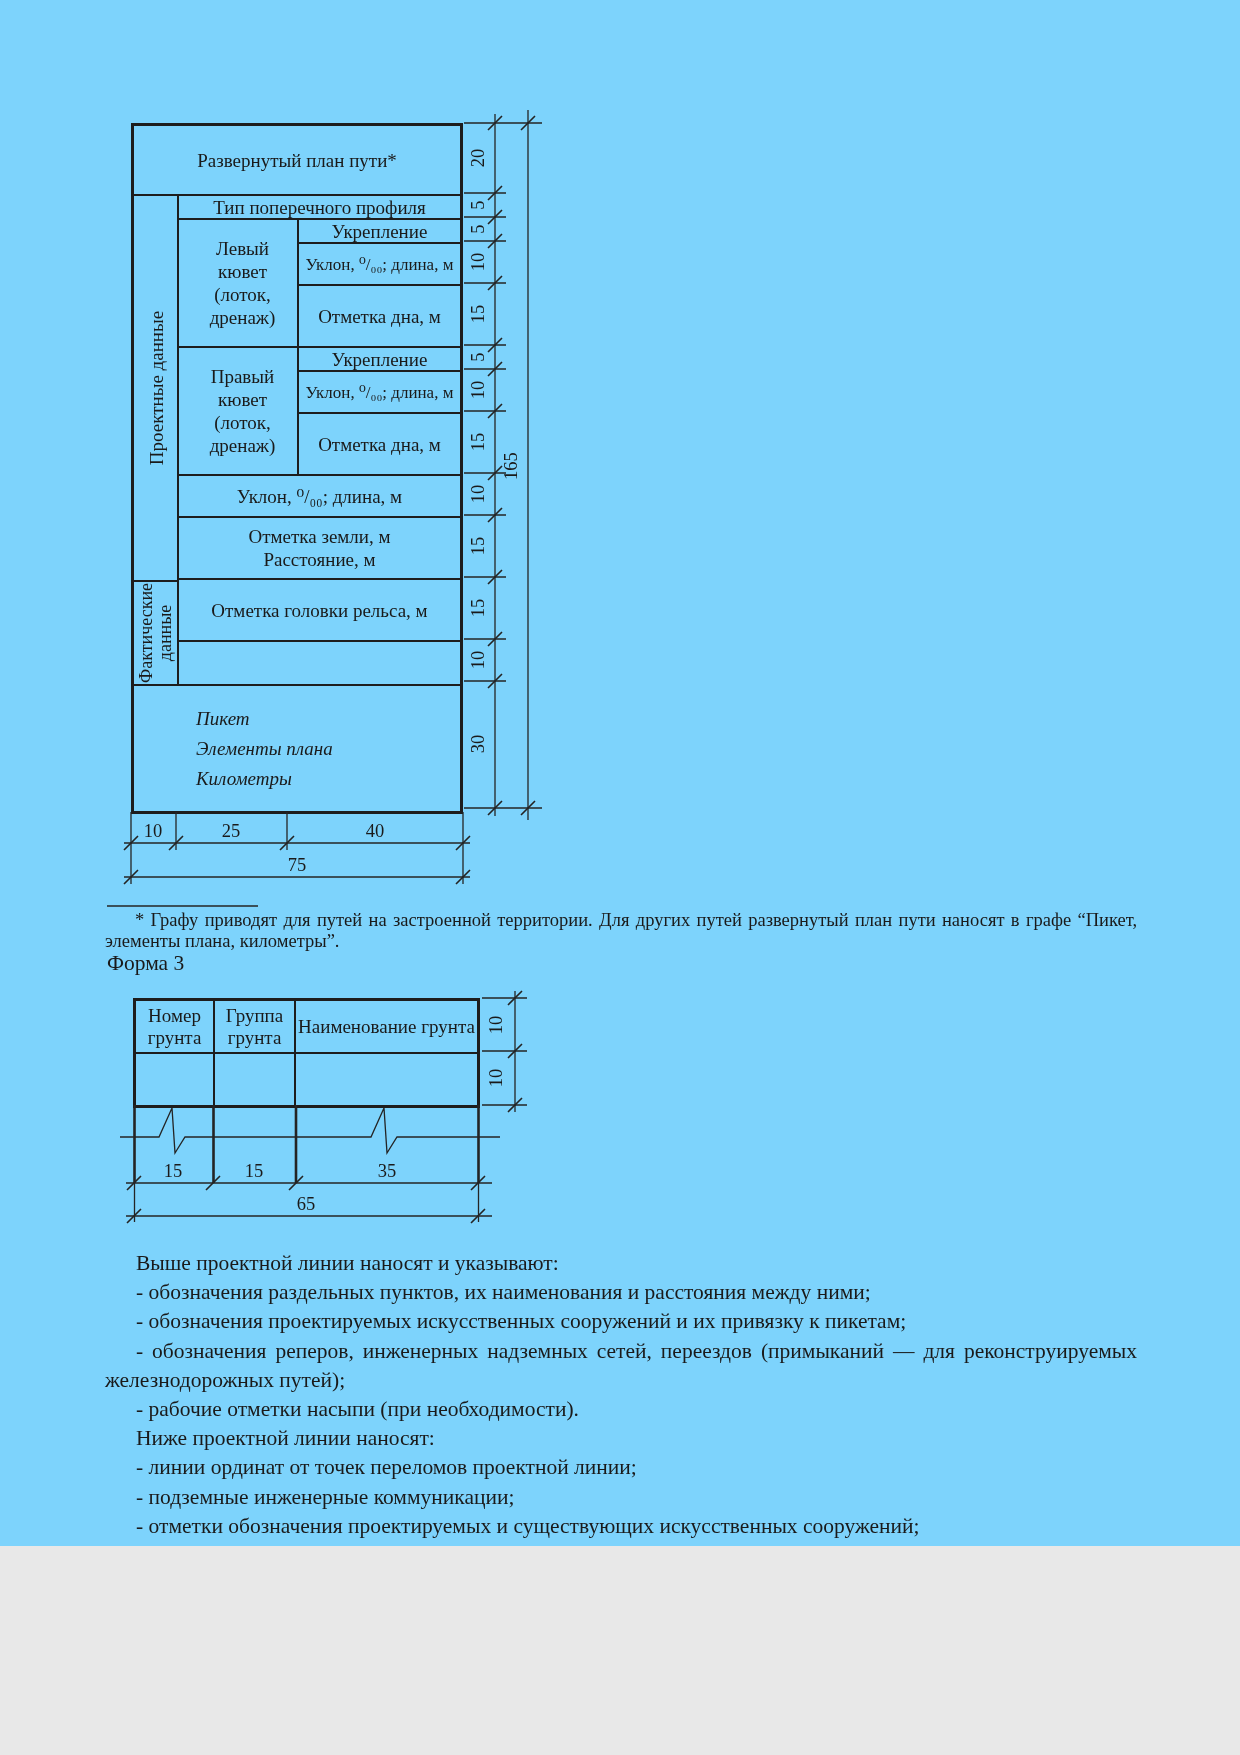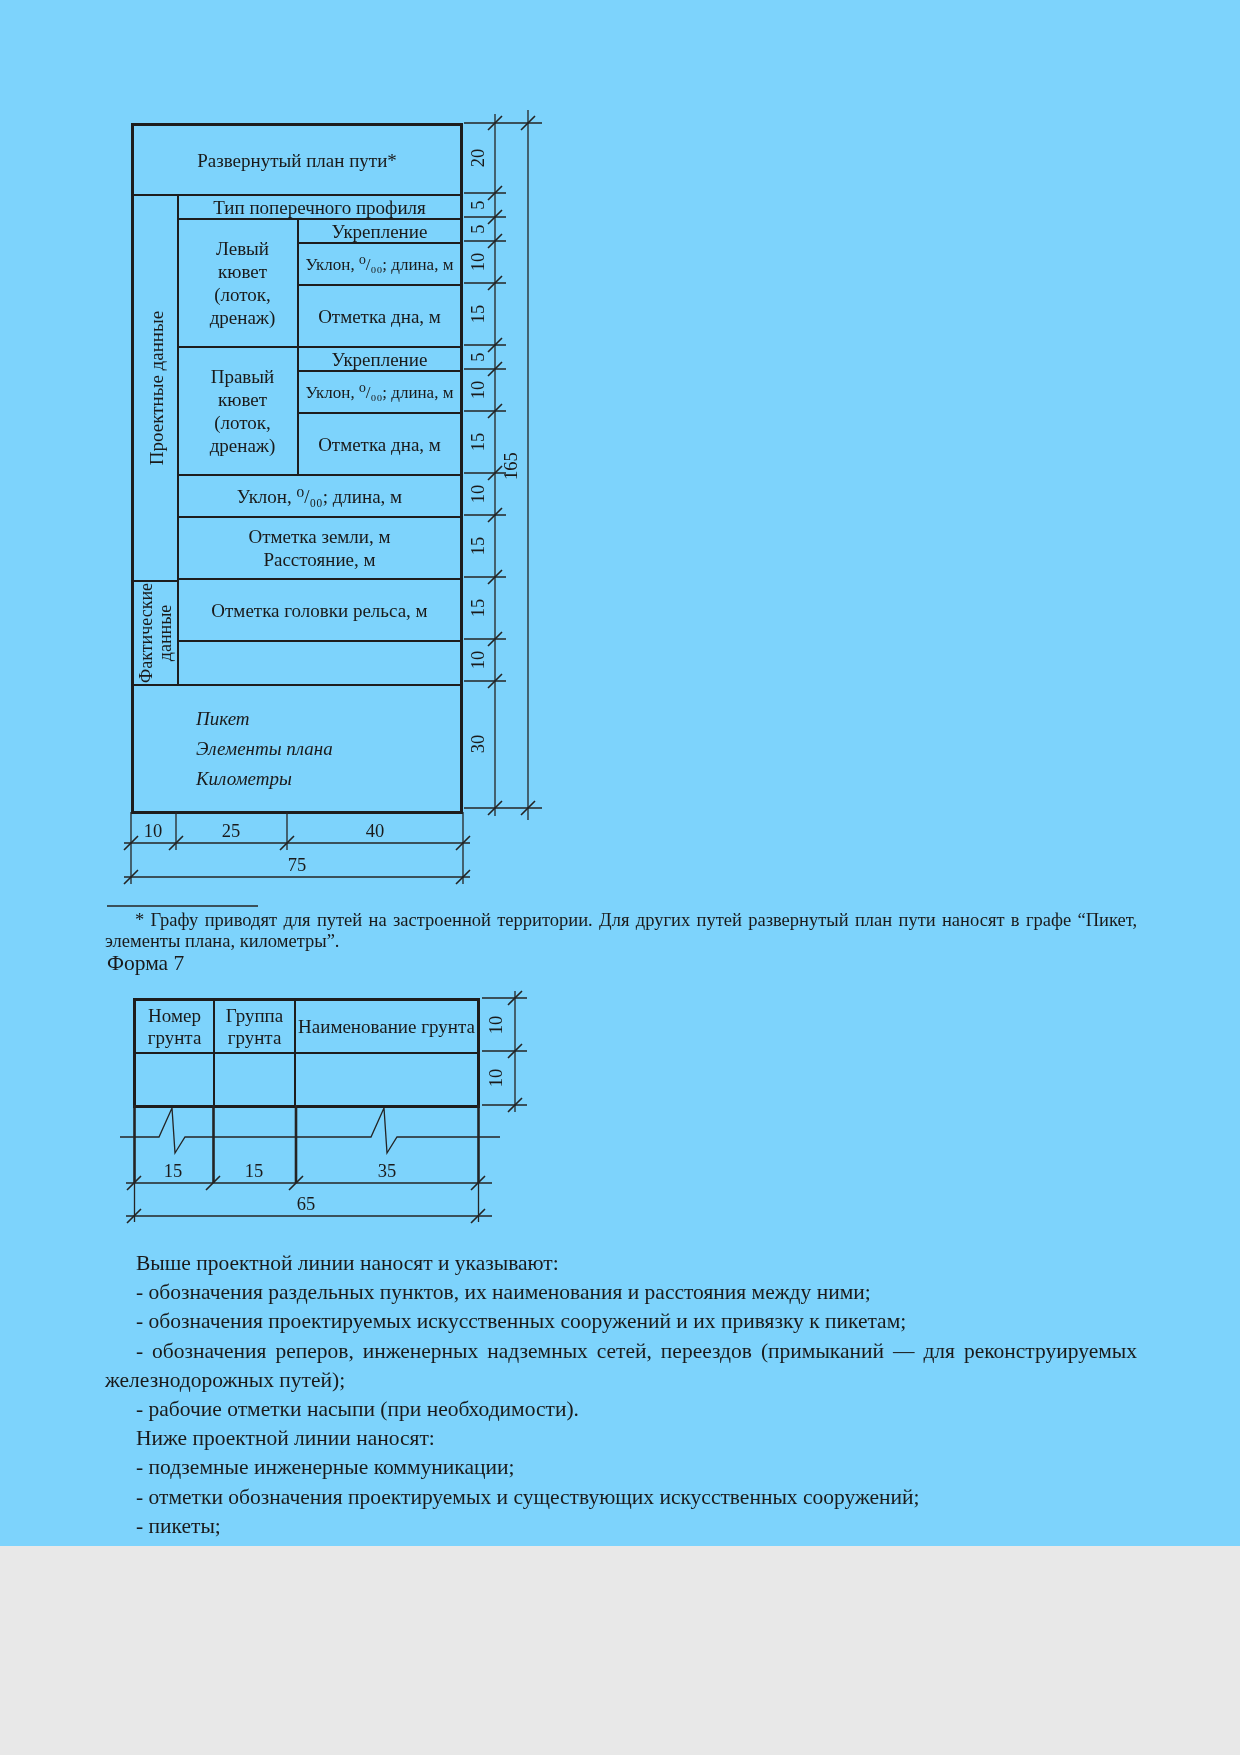--- a/index.html
+++ b/index.html
@@ -104,21 +104,21 @@
     </div>
 
     <div class="t1-picket">
       <div>Пикет</div>
       <div>Элементы плана</div>
       <div>Километры</div>
     </div>
   </div>
 
   <p class="footnote">* Графу приводят для путей на застроенной территории. Для других путей развернутый план пути наносят в графе “Пикет, элементы плана, километры”.</p>
-  <p class="forma9">Форма 7</p>
+  <p class="forma9">Форма 3</p>
 
   <div class="t9">
     <div class="t9-row t9-head bb">
       <div class="cc br t9c1">Номер грунта</div>
       <div class="cc br t9c2">Группа грунта</div>
       <div class="cc t9c3">Наименование грунта</div>
     </div>
     <div class="t9-row t9-body">
       <div class="cc br t9c1"></div>
       <div class="cc br t9c2"></div>
@@ -126,20 +126,21 @@
     </div>
   </div>
 
   <div class="bodytext">
     <p class="bt">Выше проектной линии наносят и указывают:</p>
     <p class="bt">- обозначения раздельных пунктов, их наименования и расстояния между ними;</p>
     <p class="bt">- обозначения проектируемых искусственных сооружений и их привязку к пикетам;</p>
     <p class="bt">- обозначения реперов, инженерных надземных сетей, переездов (примыканий — для реконструируемых железнодорожных путей);</p>
     <p class="bt">- рабочие отметки насыпи (при необходимости).</p>
     <p class="bt">Ниже проектной линии наносят:</p>
+    <p class="bt">- линии ординат от точек переломов проектной линии;</p>
     <p class="bt">- подземные инженерные коммуникации;</p>
     <p class="bt">- отметки обозначения проектируемых и существующих искусственных сооружений;</p>
     <p class="bt">- пикеты;</p>
   </div>
 
   <svg class="anno" width="1240" height="1755" viewBox="0 0 1240 1755">
 
     <line class="thin" x1="464" y1="123" x2="542" y2="123"></line>
     <line class="thin" x1="464" y1="193" x2="506" y2="193"></line>
     <line class="thin" x1="464" y1="217" x2="506" y2="217"></line>

